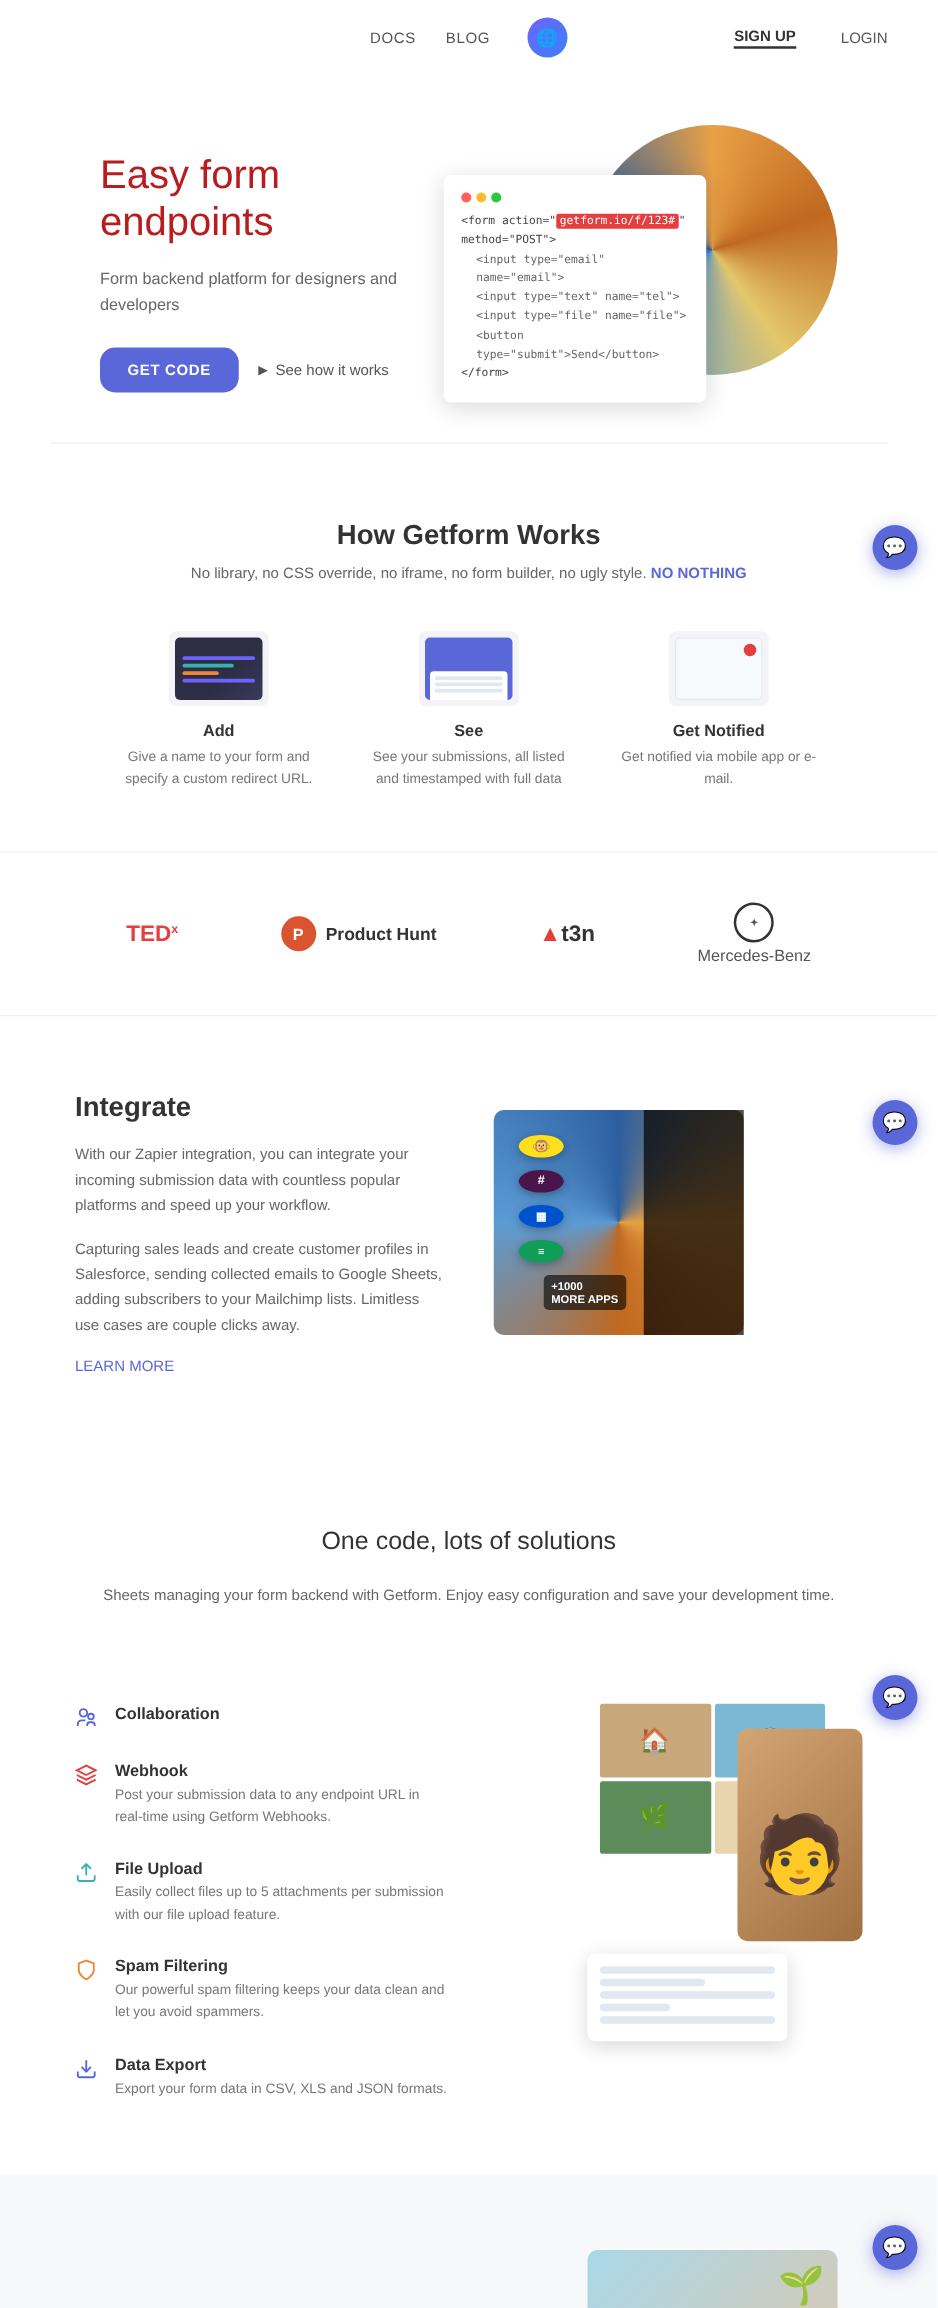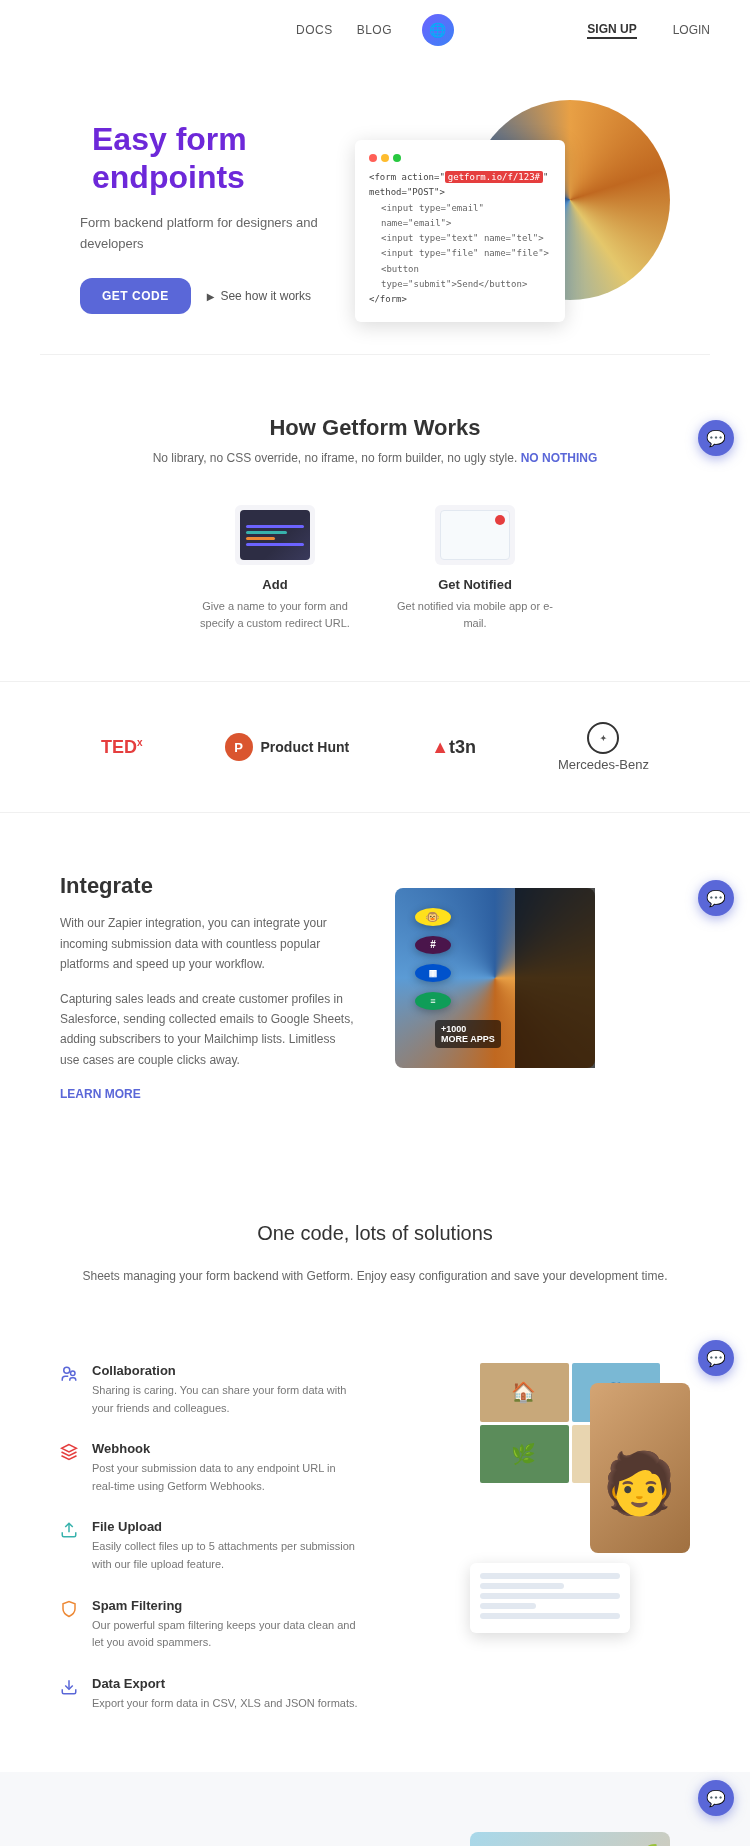--- a/index.html
+++ b/index.html
@@ -10,21 +10,21 @@
     nav .nav-links { display: flex; gap: 24px; align-items: center; }
     nav .nav-link { font-size: 12px; color: #555; text-decoration: none; letter-spacing: 0.5px; }
     nav .logo { width: 32px; height: 32px; background: linear-gradient(135deg, #6c63ff, #3b82f6); border-radius: 50%; display: flex; align-items: center; justify-content: center; color: white; font-size: 14px; }
     nav .nav-right { display: flex; gap: 36px; align-items: center; position: absolute; right: 40px; }
     nav .sign-up { font-size: 12px; font-weight: 700; color: #333; border-bottom: 2px solid #333; text-decoration: none; padding-bottom: 1px; }
     nav .login { font-size: 12px; color: #555; text-decoration: none; }
 
     
     .hero { display: flex; align-items: flex-start; padding: 40px 80px 40px 80px; gap: 20px; }
     .hero-text { flex: 1; padding-top: 20px; }
-    .hero-text h1 { font-size: 32px; font-weight: 700; line-height: 1.2; color: #6d28d9; margin-bottom: 16px; margin-left: 12px; }
+    .hero-text h1 { font-size: 32px; font-weight: 400; line-height: 1.2; color: #b91c1c; margin-bottom: 16px; }
     .hero-text p { font-size: 13px; color: #666; margin-bottom: 24px; line-height: 1.6; }
     .hero-buttons { display: flex; align-items: center; gap: 16px; }
     .btn-primary { background: #5a67d8; color: white; border: none; padding: 11px 22px; border-radius: 12px; font-size: 12px; font-weight: 700; cursor: pointer; letter-spacing: 0.5px; }
     .btn-secondary { font-size: 12px; color: #555; display: flex; align-items: center; gap: 6px; cursor: pointer; }
     .btn-secondary::before { content: '▶'; font-size: 10px; }
     .hero-image { flex: 1; display: flex; justify-content: flex-end; position: relative; }
     .hero-globe { width: 200px; height: 200px; border-radius: 50%; background: conic-gradient(from 0deg, #e8a045, #c06820, #e4c76b, #5b9bd5, #2d5fa0, #e8a045); overflow: hidden; position: relative; }
     .code-card { position: absolute; top: 40px; left: -30px; background: white; border-radius: 6px; padding: 14px; box-shadow: 0 4px 20px rgba(0,0,0,0.15); font-size: 9px; font-family: monospace; color: #333; line-height: 1.7; width: 210px; }
     .code-card .dots { display: flex; gap: 4px; margin-bottom: 8px; }
     .dot { width: 8px; height: 8px; border-radius: 50%; }
@@ -66,21 +66,21 @@
     .t3n-logo { font-size: 18px; font-weight: 800; color: #e53e3e; }
     .t3n-logo span { color: #333; }
     .mb-logo { font-size: 13px; color: #555; display: flex; flex-direction: column; align-items: center; gap: 3px; }
     .mb-circle { width: 32px; height: 32px; border: 2px solid #333; border-radius: 50%; display: flex; align-items: center; justify-content: center; font-size: 8px; font-weight: 700; }
 
     
     .integrate-section { display: flex; padding: 60px 60px; gap: 40px; align-items: center; }
     .integrate-text { flex: 1; }
     .integrate-text h2 { font-size: 22px; font-weight: 800; margin-bottom: 14px; }
     .integrate-text p { font-size: 12px; color: #666; line-height: 1.7; margin-bottom: 14px; }
-    .integrate-text a { color: #5a67d8; font-size: 12px; font-weight: 700; text-decoration: none; }
+    .integrate-text a { color: #5a67d8; font-size: 12px; font-weight: 400; text-decoration: none; }
     .integrate-image { flex: 1; position: relative; height: 200px; }
     .integrate-globe { width: 200px; height: 180px; border-radius: 8px; background: conic-gradient(from 90deg, #e8a045, #c06820, #5b9bd5, #2d5fa0, #e8a045); position: absolute; right: 0; overflow: hidden; }
     .int-black { position: absolute; right: 0; top: 0; width: 40%; height: 100%; background: rgba(0,0,0,0.7); }
     .app-icons { position: absolute; right: 0; top: 0; width: 200px; height: 180px; display: flex; flex-direction: column; align-items: flex-start; justify-content: center; gap: 10px; padding: 20px; }
     .app-icon { width: 36px; height: 36px; border-radius: 50%; background: white; display: flex; align-items: center; justify-content: center; font-size: 12px; font-weight: 800; box-shadow: 0 2px 8px rgba(0,0,0,0.3); }
     .app-icon.mailchimp { background: #ffe01b; color: #333; }
     .app-icon.slack { background: #4a154b; color: white; font-size: 10px; }
     .app-icon.trello { background: #0052cc; color: white; font-size: 9px; }
     .app-icon.sheets { background: #0f9d58; color: white; font-size: 9px; }
     .more-apps { background: rgba(0,0,0,0.6); color: white; font-size: 9px; border-radius: 4px; padding: 4px 6px; font-weight: 600; margin-left: 20px; }
@@ -189,20 +189,33 @@
           <div class="icon-line green"></div>
           <div class="icon-line orange"></div>
           <div class="icon-line"></div>
         </div>
       </div>
       <h3>Add</h3>
       <p>Give a name to your form and specify a custom redirect URL.</p>
     </div>
     <div class="how-card">
       <div class="how-card-icon">
+        <div class="icon-see-img">
+          <div class="icon-see-inner">
+            <div class="icon-see-row"></div>
+            <div class="icon-see-row"></div>
+            <div class="icon-see-row"></div>
+          </div>
+        </div>
+      </div>
+      <h3>See</h3>
+      <p>See your submissions, all listed and timestamped with full data</p>
+    </div>
+    <div class="how-card">
+      <div class="how-card-icon">
         <div class="icon-notify-img">
           <div class="notify-dot"></div>
         </div>
       </div>
       <h3>Get Notified</h3>
       <p>Get notified via mobile app or e-mail.</p>
     </div>
   </div>
 </section>
 
@@ -256,21 +269,20 @@
       <div class="feature-icon">
         <svg viewBox="0 0 24 24" fill="none" stroke="#5a67d8" stroke-width="2">
             <circle cx="9" cy="7" r="4"></circle>
             <path d="M3 21v-2a4 4 0 0 1 4-4h4"></path>
             <circle cx="17" cy="11" r="3"></circle>
             <path d="M21 21v-1a3 3 0 0 0-3-3h-2a3 3 0 0 0-3 3v1"></path>
           </svg>
       </div>
       <div class="feature-text">
         <h4>Collaboration</h4>
-        <p>Sharing is caring. You can share your form data with your friends and colleagues.</p>
       </div>
     </div>
     <div class="feature-item">
       <div class="feature-icon">
         <svg viewBox="0 0 24 24" fill="none" stroke="#e53e3e" stroke-width="2">
             <path d="M12 2L2 7l10 5 10-5-10-5z"></path>
             <path d="M2 17l10 5 10-5"></path>
             <path d="M2 12l10 5 10-5"></path>
           </svg>
       </div>

